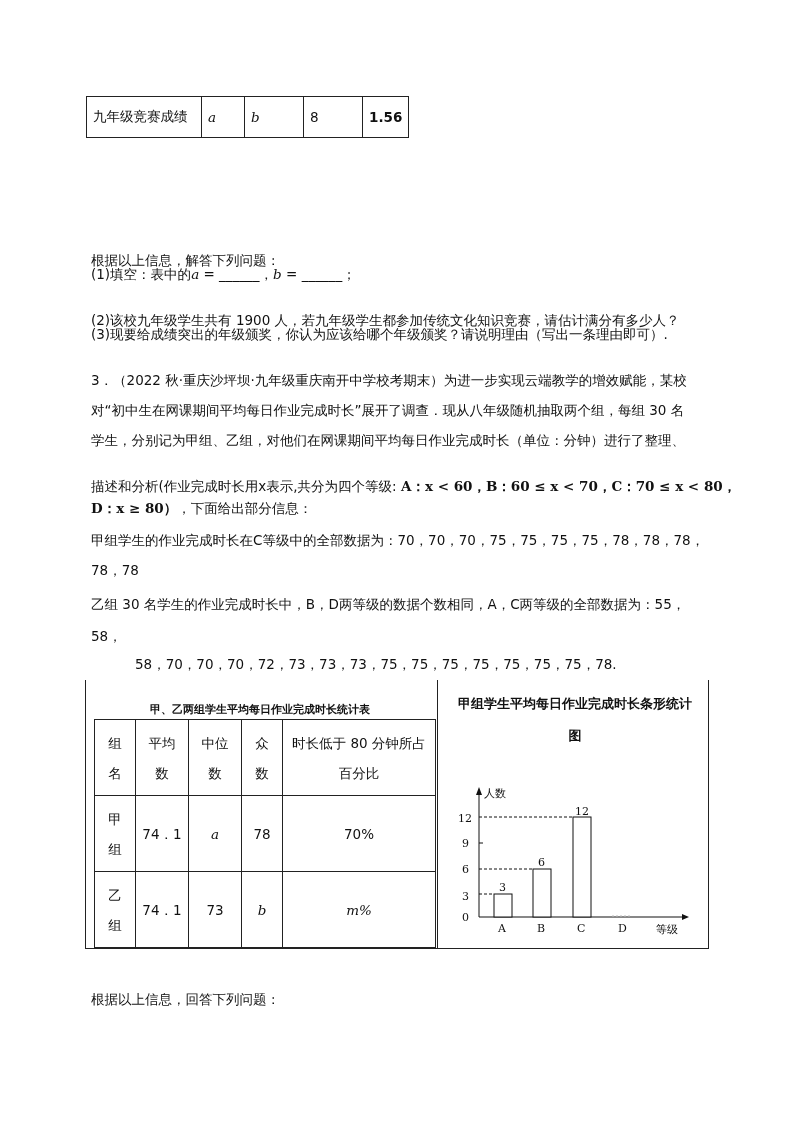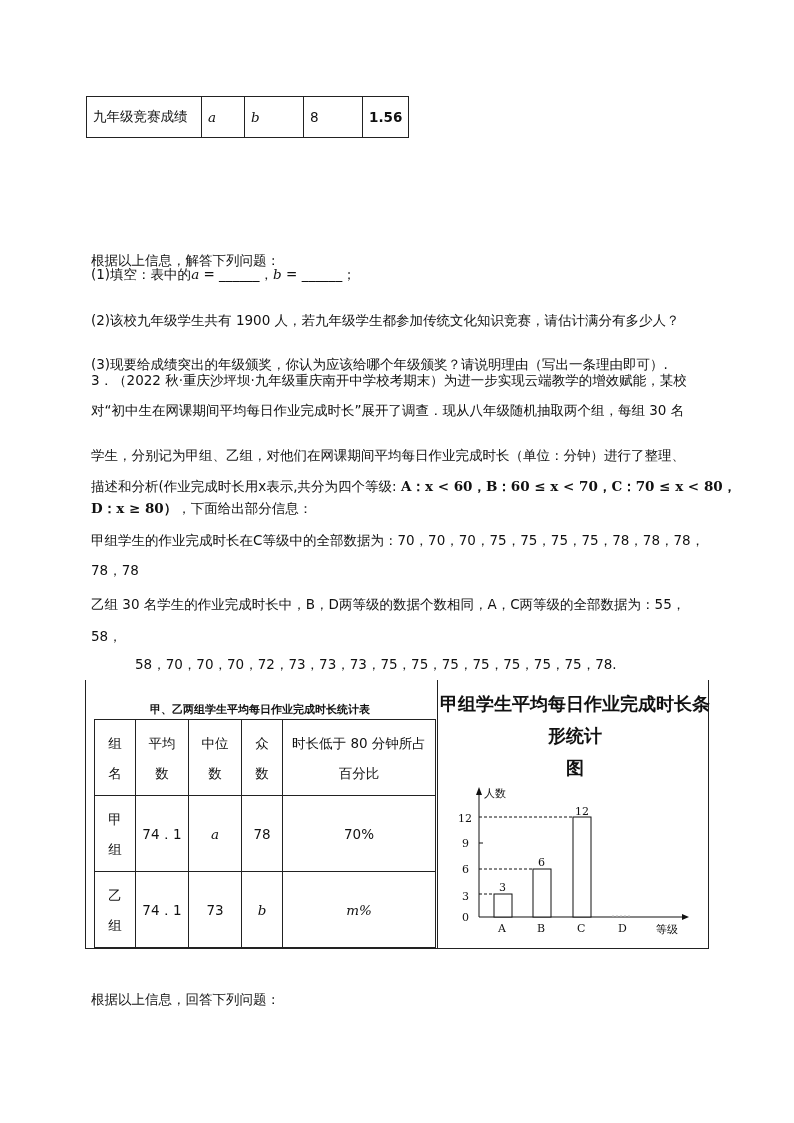--- a/index.html
+++ b/index.html
@@ -25,21 +25,21 @@
   .divider { position:absolute; left:437px; top:680px; width:1.3px; height:269px; background:#222; }
 
   .t2title { position:absolute; left:95px; top:702px; width:330px; text-align:center;
              font-size:11px; font-weight:bold; }
   table.t2 { position:absolute; left:94px; top:719px; border-collapse:collapse; }
   table.t2 td { border:1.3px solid #222; text-align:center; font-size:13.5px; line-height:30px; }
   table.t2 tr.h td { height:73px; }
   table.t2 tr.r td { height:73px; }
 
   .charttitle { position:absolute; left:440px; top:688px; width:270px; text-align:center;
-                font-size:18px; font-weight:bold; line-height:32px; }
+                font-size:13px; font-weight:bold; line-height:32px; }
 </style>
 </head>
 <body>
 
 <table class="t1">
   <tbody>
   <tr>
     <td class="c0">九年级竞赛成绩</td>
     <td class="c1 math">a</td>
     <td class="c2 math">b</td>
@@ -47,25 +47,25 @@
     <td class="c4">1.56</td>
   </tr>
 </tbody>
   </table>
 
 <div class="abs txt" style="left:91px;top:251px;">根据以上信息，解答下列问题：</div>
 <div class="abs txt" style="left:91px;top:265px;">
   <span>(1)填空：表中的</span><span class="math">a</span><span> = </span><span>______</span><span>，</span><span class="math">b</span><span> =  </span><span>______</span><span>；</span>
 </div>
 <div class="abs txt" style="left:91px;top:311px;">(2)该校九年级学生共有 1900 人，若九年级学生都参加传统文化知识竞赛，请估计满分有多少人？</div>
-<div class="abs txt" style="left:91px;top:355px;">(3)现要给成绩突出的年级颁奖，你认为应该给哪个年级颁奖？请说明理由（写出一条理由即可）.</div>
+<div class="abs txt" style="left:91px;top:325px;">(3)现要给成绩突出的年级颁奖，你认为应该给哪个年级颁奖？请说明理由（写出一条理由即可）.</div>
 
 <div class="abs txt" style="left:91px;top:371px;">3．（2022 秋·重庆沙坪坝·九年级重庆南开中学校考期末）为进一步实现云端教学的增效赋能，某校</div>
 <div class="abs txt" style="left:91px;top:401px;">对“初中生在网课期间平均每日作业完成时长”展开了调查．现从八年级随机抽取两个组，每组 30 名</div>
-<div class="abs txt" style="left:91px;top:431px;margin-top:15px;">学生，分别记为甲组、乙组，对他们在网课期间平均每日作业完成时长（单位：分钟）进行了整理、</div>
+<div class="abs txt" style="left:91px;top:431px;">学生，分别记为甲组、乙组，对他们在网课期间平均每日作业完成时长（单位：分钟）进行了整理、</div>
 <div class="abs txt" style="left:91px;top:461px;margin-top:16px;">
   <span>描述和分析(作业完成时长用x表示,共分为四个等级:</span>
   <span class="mathb">A：x &lt; 60，B：60 ≤ x &lt; 70，C：70 ≤ x &lt; 80，</span>
 </div>
 <div class="abs txt" style="left:91px;top:499px;">
   <span class="mathb">D：x ≥ 80）</span><span>，下面给出部分信息：</span>
 </div>
 <div class="abs txt" style="left:91px;top:531px;">甲组学生的作业完成时长在C等级中的全部数据为：70，70，70，75，75，75，75，78，78，78，</div>
 <div class="abs txt" style="left:91px;top:561px;">78，78</div>
 <div class="abs txt" style="left:91px;top:595px;">乙组 30 名学生的作业完成时长中，B，D两等级的数据个数相同，A，C两等级的全部数据为：55，</div>

